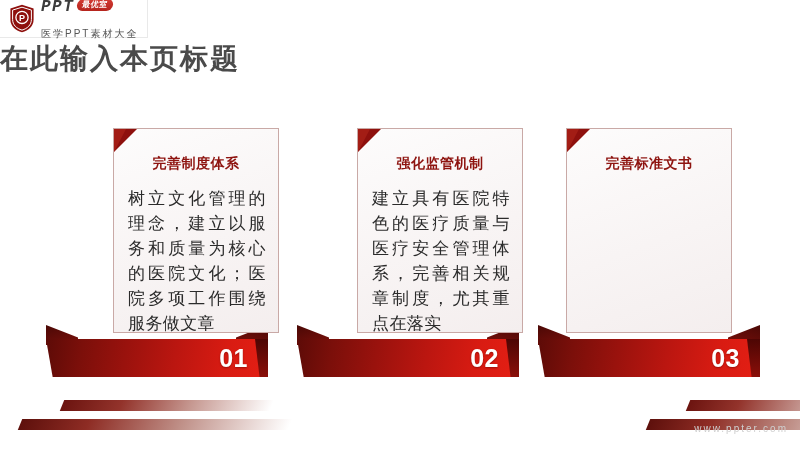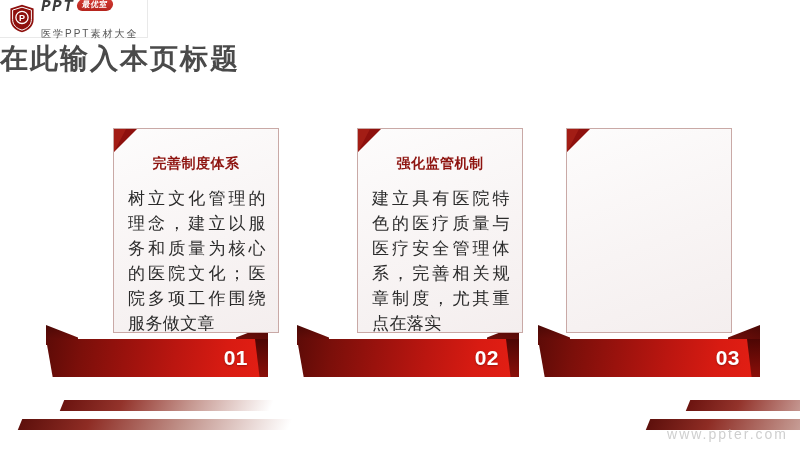--- a/index.html
+++ b/index.html
@@ -193,21 +193,21 @@
     top: 14px;
     width: 13px;
     height: 38px;
     background: linear-gradient(180deg,#4d0604 0%, #8a0f09 100%);
     clip-path: polygon(0% 0%, 100% 0%, 100% 100%, 35% 100%);
   }
   .ribbon-number {
     position: absolute;
     top: 20px;
     right: 20px;
-    font-size: 21px;
+    font-size: 25px;
     font-weight: bold;
     color: #ffffff;
     letter-spacing: 0.5px;
     line-height: 26px;
     text-shadow: 0 1px 2px rgba(80,0,0,0.45);
     z-index: 6;
   }
 
   
   .stripe {
@@ -236,22 +236,22 @@
   #stripe-br-2 {
     left: 648px;
     top: 419px;
     width: 240px;
     background: linear-gradient(90deg,#5e100c 0%, #8e2c24 25%, #c09189 60%, rgba(255,255,255,0) 100%);
   }
 
   #watermark {
     position: absolute;
     right: 12px;
-    bottom: 8px;
-    font-size: 14px;
+    bottom: 16px;
+    font-size: 10px;
     color: #cfcfcf;
     letter-spacing: 2px;
   }
 </style>
 </head>
 <body>
 
 <div id="logo-bar">
   <div id="shield">
     <svg width="26" height="29" viewBox="0 0 26 29" xmlns="http://www.w3.org/2000/svg">
@@ -301,20 +301,21 @@
   <div class="ribbon-tail-right"></div>
   <div class="ribbon-main"></div>
   <div class="ribbon-notch-right"></div>
   <div class="ribbon-number">02</div>
 </div>
 
 <div class="card-group" style="left:566px;">
   <div class="card">
     <div class="card-fold"></div>
     <div class="card-fold-shade"></div>
+    <div class="card-title">完善标准文书</div>
   </div>
 </div>
 <div class="ribbon-wrap" style="left:538px;">
   <div class="ribbon-tail-left"></div>
   <div class="ribbon-tail-right"></div>
   <div class="ribbon-main"></div>
   <div class="ribbon-notch-right"></div>
   <div class="ribbon-number">03</div>
 </div>
 

